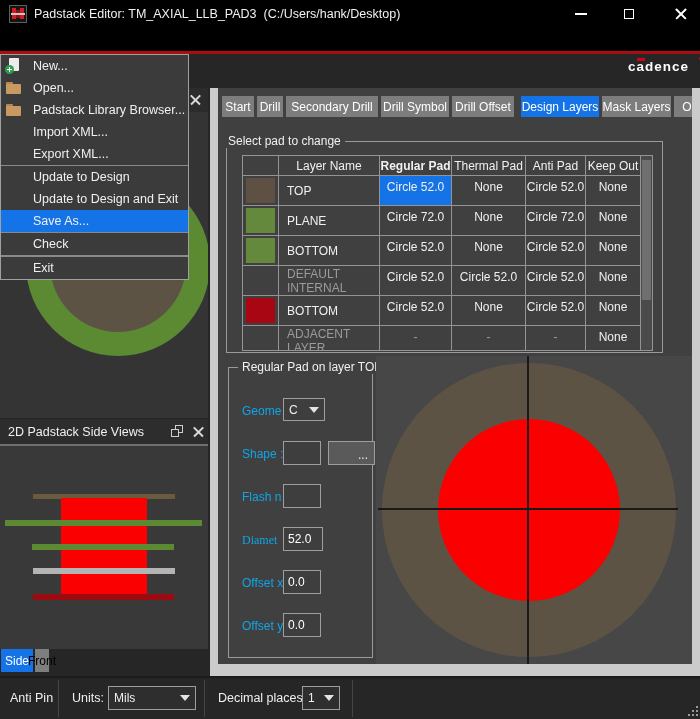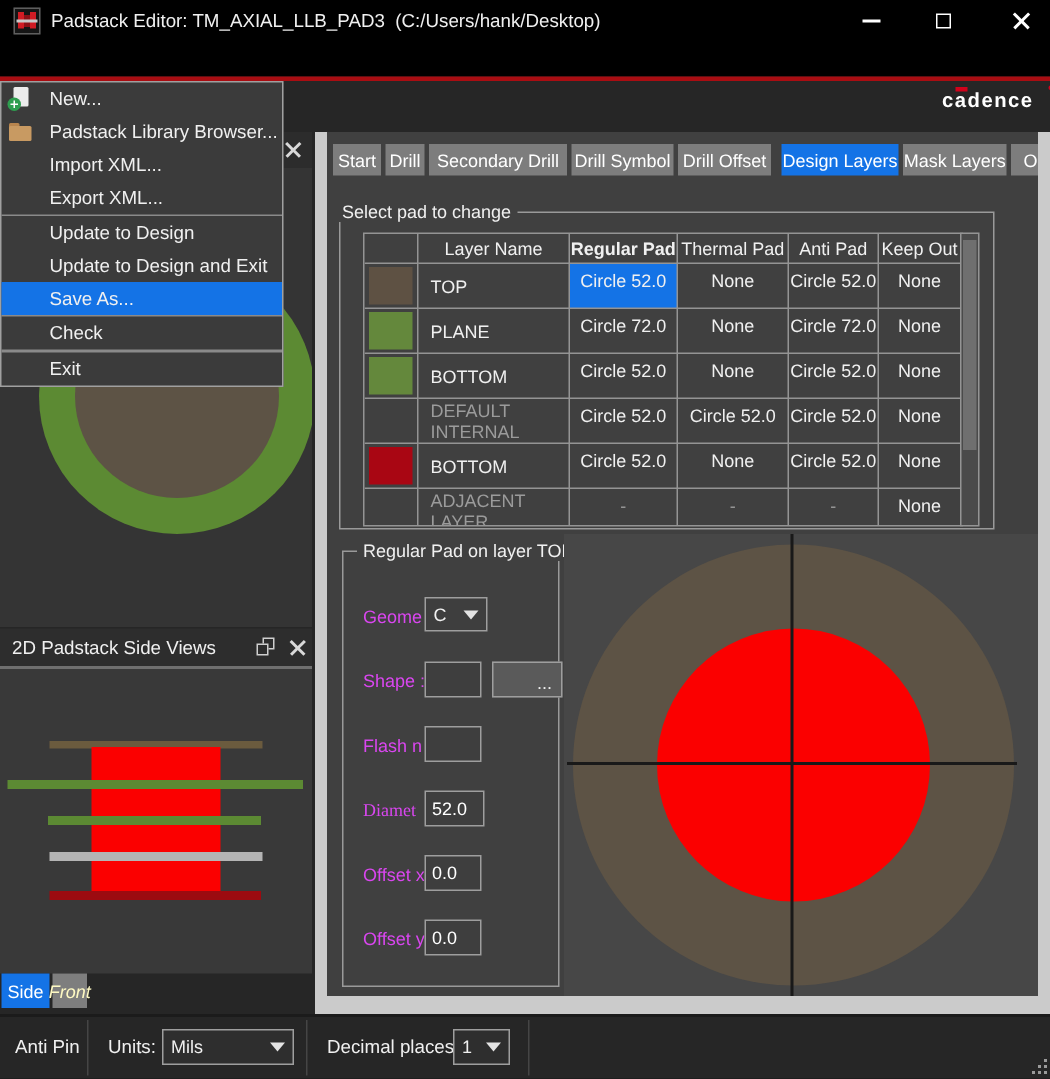--- a/index.html
+++ b/index.html
@@ -61,21 +61,21 @@
   .hc{display:flex;align-items:center;justify-content:center;}
   .bold{font-weight:bold;}
   .lc{display:flex;align-items:center;padding-left:8px;}
   .vc{text-align:center;padding-top:4px;}
   .dim{color:#9b9b9b;}
   .csel{background:var(--accent);}
   .sw{position:absolute;left:3px;top:2px;width:29px;height:25px;}
   .tscroll{left:640px;top:155px;width:13px;height:196px;background:#4a4a4a;border:1px solid #949494;box-sizing:border-box;}
   .tthumb{left:642px;top:160px;width:9px;height:140px;background:#6f6f6f;}
   
-  .flabel{position:absolute;left:242px;width:42px;font-size:12px;color:#d946ef;white-space:nowrap;overflow:hidden;}
+  .flabel{position:absolute;left:242px;width:42px;font-size:12px;color:#0ea5e9;white-space:nowrap;overflow:hidden;}
   .fin{position:absolute;background:#3e3e3e;border:1px solid #9e9e9e;color:#fff;font-size:12px;
        padding:2px 4px;box-sizing:border-box;font-family:"Liberation Sans",sans-serif;}
   .fsel{position:absolute;background:#3e3e3e;border:1px solid #9e9e9e;box-sizing:border-box;
         display:flex;align-items:center;justify-content:space-between;padding:0 5px;font-size:12px;cursor:pointer;}
   .tri{width:0;height:0;border-left:5px solid transparent;border-right:5px solid transparent;border-top:6px solid #e3e3e3;}
   .dotsbtn{position:absolute;background:#5a5a5a;border:1px solid #9e9e9e;box-sizing:border-box;color:#efefef;
            font-size:12px;display:flex;align-items:flex-end;justify-content:flex-end;padding:0 6px 2px 0;cursor:pointer;}
   
   .preview{left:376px;top:356px;width:316px;height:308px;background:#474747;overflow:hidden;}
   .xline{position:absolute;background:#191919;}
@@ -160,21 +160,21 @@
   <div class="abs sv-divider"></div>
   <div class="abs sv-content">
     <div class="abs" style="left: 33px; top: 48px; width: 142px; height: 5px; background: rgb(107, 91, 62);"></div>
     <div class="abs" style="left: 61px; top: 52px; width: 86px; height: 97px; background: rgb(251, 0, 0);"></div>
     <div class="abs" style="left: 5px; top: 74px; width: 197px; height: 6px; background: rgb(92, 138, 51);"></div>
     <div class="abs" style="left: 32px; top: 98px; width: 142px; height: 6px; background: rgb(92, 138, 51);"></div>
     <div class="abs" style="left: 33px; top: 122px; width: 142px; height: 6px; background: rgb(180, 180, 180);"></div>
     <div class="abs" style="left: 33px; top: 148px; width: 141px; height: 6px; background: rgb(156, 11, 16);"></div>
   </div>
   <div class="abs svtab" style="left:1px;width:32px;background:var(--accent);color:#fff;">Side</div>
-  <div class="abs svtab" style="left:35px;width:23px;background:#7e7e7e;color:#fef9c3;font-style:italic;">Front</div>
+  <div class="abs svtab" style="left:35px;width:14px;background:#7e7e7e;color:#000000;">Front</div>
 
   <div class="abs scrollstrip" style="left:210px;top:88px;width:8px;height:588px;"></div>
   <div class="abs scrollstrip" style="left:692px;top:88px;width:8px;height:588px;"></div>
   <div class="abs scrollstrip" style="left:210px;top:664px;width:490px;height:12px;"></div>
 
   <div class="abs rp">
 
     <div class="tab" style="left:4px;width:32px;">Start</div>
     <div class="tab" style="left:39px;width:26px;">Drill</div>
     <div class="tab" style="left:68px;width:92px;">Secondary Drill</div>
@@ -309,20 +309,27 @@
             <i class="pv"></i>
           </span>
         </span>
       <span class="mlabel">New...</span>
     </div>
     <div class="mi">
       <span class="mico">
           <span class="ic-folder-tab"></span>
           <span class="ic-folder-main"></span>
         </span>
+      <span class="mlabel">Open...</span>
+    </div>
+    <div class="mi">
+      <span class="mico">
+          <span class="ic-folder-tab"></span>
+          <span class="ic-folder-main"></span>
+        </span>
       <span class="mlabel">Padstack Library Browser...</span>
     </div>
     <div class="mi">
       <span class="mico"></span>
       <span class="mlabel">Import XML...</span>
     </div>
     <div class="mi">
       <span class="mico"></span>
       <span class="mlabel">Export XML...</span>
     </div>

